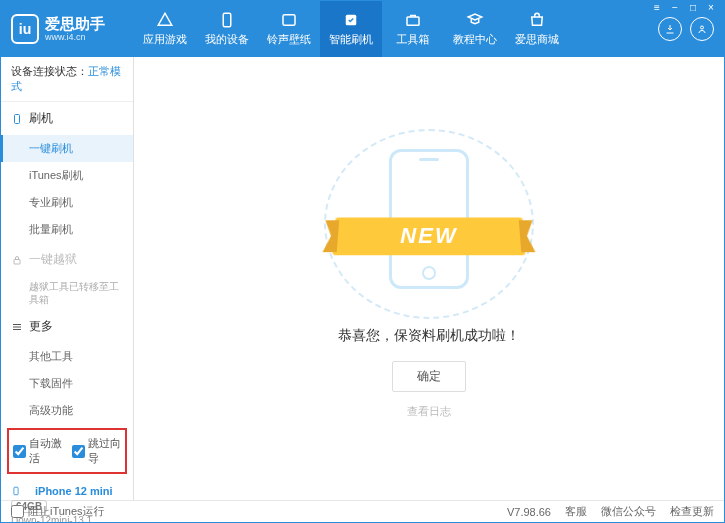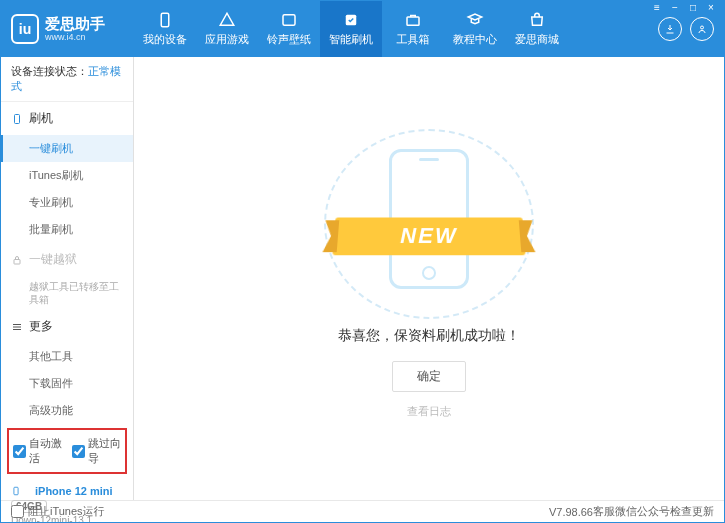--- a/index.html
+++ b/index.html
@@ -42,21 +42,21 @@
 .ring { position: absolute; inset: -10px; border: 2px dashed #a8d4ef; border-radius: 50%; opacity: 0.5; }
 .ribbon { position: absolute; top: 78px; left: 0; right: 0; height: 38px; background: #ffc93c; display: flex; align-items: center; justify-content: center; font-weight: bold; font-size: 22px; color: #fff; font-style: italic; letter-spacing: 2px; transform: perspective(100px) rotateX(5deg); border-radius: 3px; }
 .ribbon::before, .ribbon::after { content: ''; position: absolute; top: 3px; width: 14px; height: 32px; background: #e8a82c; }
 .ribbon::before { left: -10px; clip-path: polygon(0 0, 100% 0, 100% 100%, 0 100%, 50% 50%); }
 .ribbon::after { right: -10px; clip-path: polygon(0 0, 100% 0, 50% 50%, 100% 100%, 0 100%); }
 .msg { font-size: 14px; color: #333; margin-top: 18px; }
 .btn { margin-top: 16px; padding: 6px 24px; border: 1px solid #ddd; background: #fff; font-size: 12px; color: #555; cursor: pointer; border-radius: 2px; }
 .log-link { margin-top: 12px; font-size: 11px; color: #bbb; cursor: pointer; }
 .footer { height: 22px; border-top: 1px solid #e8e8e8; display: flex; align-items: center; font-size: 11px; color: #666; padding: 0 10px; }
 .footer-left { display: flex; align-items: center; gap: 4px; }
-.footer-right { margin-left: auto; display: flex; align-items: center; }
+.footer-right { margin-left: auto; display: flex; gap: 14px; align-items: center; }
 .section-icon { width: 12px; height: 12px; }
 </style>
 </head>
 <body>
 
 <div class="win-ctrl">
   <span>≡</span>
   <span>−</span>
   <span>□</span>
   <span>×</span>
@@ -67,32 +67,32 @@
     <div class="logo-icon">iu</div>
     <div>
       <div class="logo-text">爱思助手</div>
       <div class="logo-sub">www.i4.cn</div>
     </div>
   </div>
   <div class="nav">
     <div class="nav-item">
       <span class="nav-icon">
           <svg viewBox="0 0 24 24" width="18" height="18">
+            <path d="M12 3l9 16H3z" fill="none" stroke="#fff" stroke-width="2"></path>
+          </svg>
+        </span>
+      <span>应用游戏</span>
+    </div>
+    <div class="nav-item">
+      <span class="nav-icon">
+          <svg viewBox="0 0 24 24" width="18" height="18">
             <rect x="7" y="3" width="10" height="18" rx="2" fill="none" stroke="#fff" stroke-width="2"></rect>
           </svg>
         </span>
       <span>我的设备</span>
-    </div>
-    <div class="nav-item">
-      <span class="nav-icon">
-          <svg viewBox="0 0 24 24" width="18" height="18">
-            <path d="M12 3l9 16H3z" fill="none" stroke="#fff" stroke-width="2"></path>
-          </svg>
-        </span>
-      <span>应用游戏</span>
     </div>
     <div class="nav-item">
       <span class="nav-icon">
           <svg viewBox="0 0 24 24" width="18" height="18">
             <rect x="4" y="5" width="16" height="14" rx="2" fill="none" stroke="#fff" stroke-width="2"></rect>
           </svg>
         </span>
       <span>铃声壁纸</span>
     </div>
     <div class="nav-item active">

